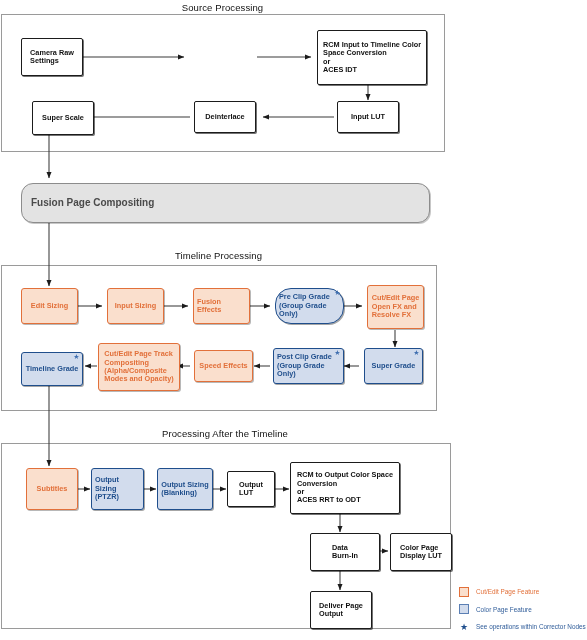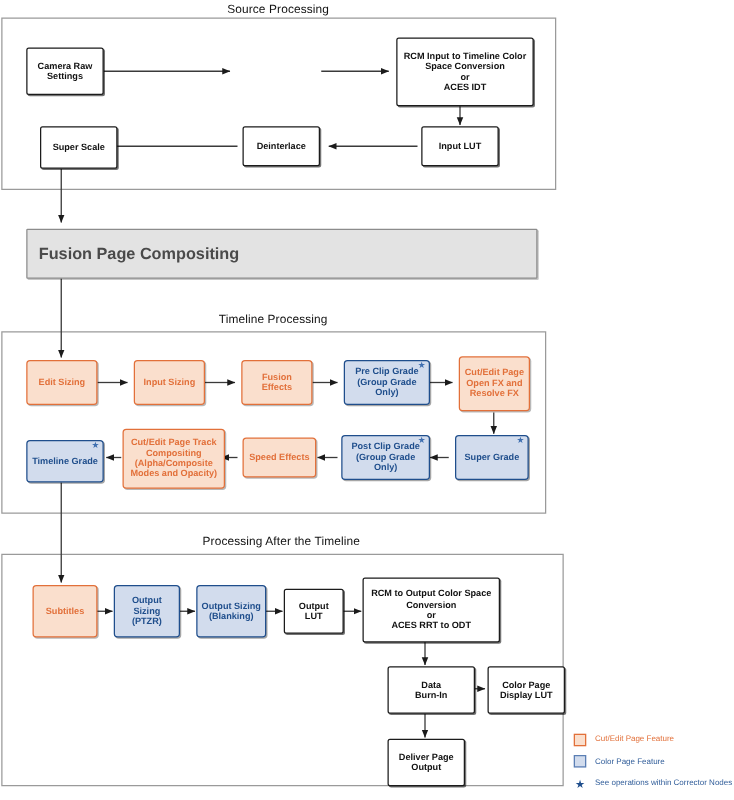--- a/index.html
+++ b/index.html
@@ -16,41 +16,41 @@
     position:absolute;border:1px solid #9a9a9a;background:transparent;box-sizing:border-box;
   }
   .section-title{
     position:absolute;text-align:center;font-weight:normal;font-size:9.5px;color:#111;
     letter-spacing:.1px;
   }
 
   
   .node{
     position:absolute;box-sizing:border-box;display:flex;align-items:center;
-    justify-content:center;text-align:center;line-height:1.15;
+    justify-content:center;line-height:1.15;
     font-size:7.3px;font-weight:bold;padding:2px 3px;
   }
   .node .lbl{display:block;white-space:pre-line;}
 
   .n-plain{
     background:#ffffff;border:1.4px solid #1b1b1b;border-radius:2px;color:#111;
     box-shadow:1px 1px 0 rgba(0,0,0,.55);
   }
   .n-orange{
     background:#fadfcd;border:1.4px solid #e2703a;border-radius:3px;color:#e2703a;
     box-shadow:1px 1px 0 rgba(0,0,0,.28);
   }
   .n-blue{
     background:#d2dced;border:1.6px solid #1f4e8c;border-radius:3px;color:#1f4e8c;
     box-shadow:1px 1px 0 rgba(0,0,0,.35);
   }
   .n-gray{
-    background:#e3e3e3;border:1px solid #8c8c8c;border-radius:1px;color:#4a4a4a;
+    background:#e3e3e3;border:1px solid #8c8c8c;border-radius:12px;color:#4a4a4a;
     display:flex;align-items:center;justify-content:flex-start;
-    font-size:13px;font-weight:bold;padding-left:9px;
+    font-size:10px;font-weight:bold;padding-left:9px;
     box-shadow:1px 1px 0 rgba(0,0,0,.22);
   }
   .star{
     position:absolute;top:0px;right:2.5px;color:#3f6fb0;font-size:7px;line-height:7px;
     font-weight:bold;
   }
 
   
   .legend{position:absolute;left:459px;top:586px;width:128px;}
   .legend-row{display:flex;align-items:center;margin-bottom:6.5px;height:11px;}
@@ -164,21 +164,21 @@
   </div>
 
   <div class="node n-orange" style="left:107px;top:288px;width:57px;height:36px;">
     <span class="lbl">Input Sizing</span>
   </div>
 
   <div class="node n-orange" style="left:193px;top:288px;width:57px;height:36px;">
     <span class="lbl">Fusion Effects</span>
   </div>
 
-  <div class="node n-blue" style="left:275px;top:288px;width:69px;height:36px;">
+  <div class="node n-blue" style="left:275px;top:288px;width:69px;height:36px;border-radius:16px;">
     <span class="star">★</span>
     <span class="lbl">Pre Clip Grade
 (Group Grade Only)</span>
   </div>
 
   <div class="node n-orange" style="left:367px;top:285px;width:57px;height:44px;">
     <span class="lbl">Cut/Edit Page
 Open FX and
 Resolve FX</span>
   </div>

